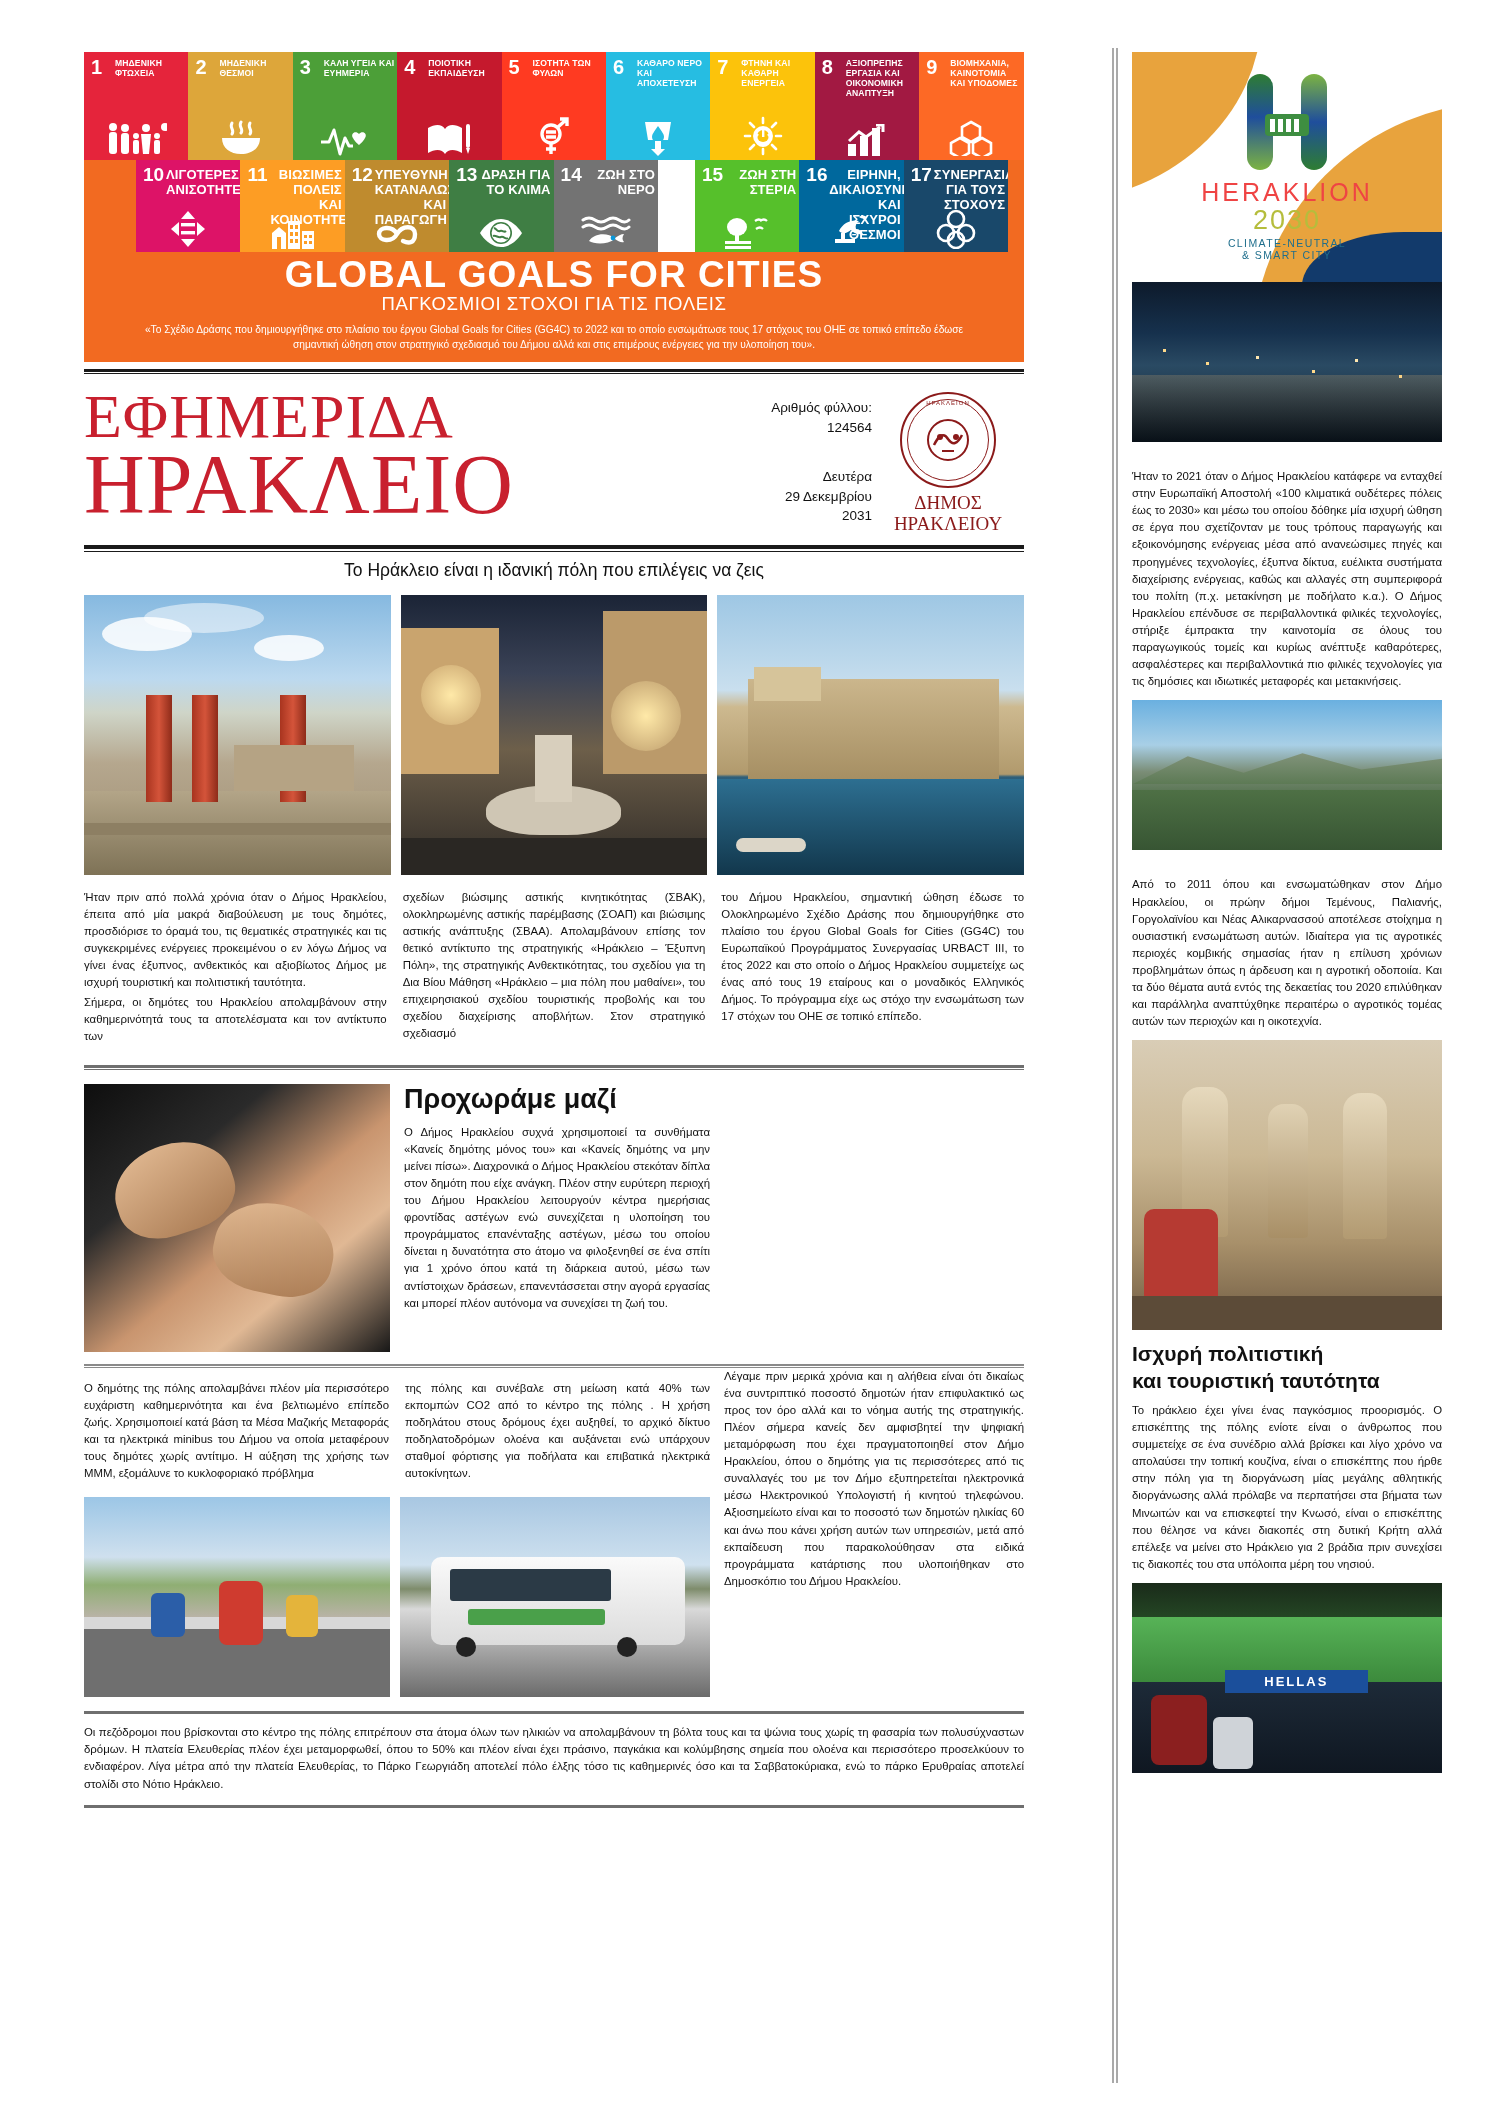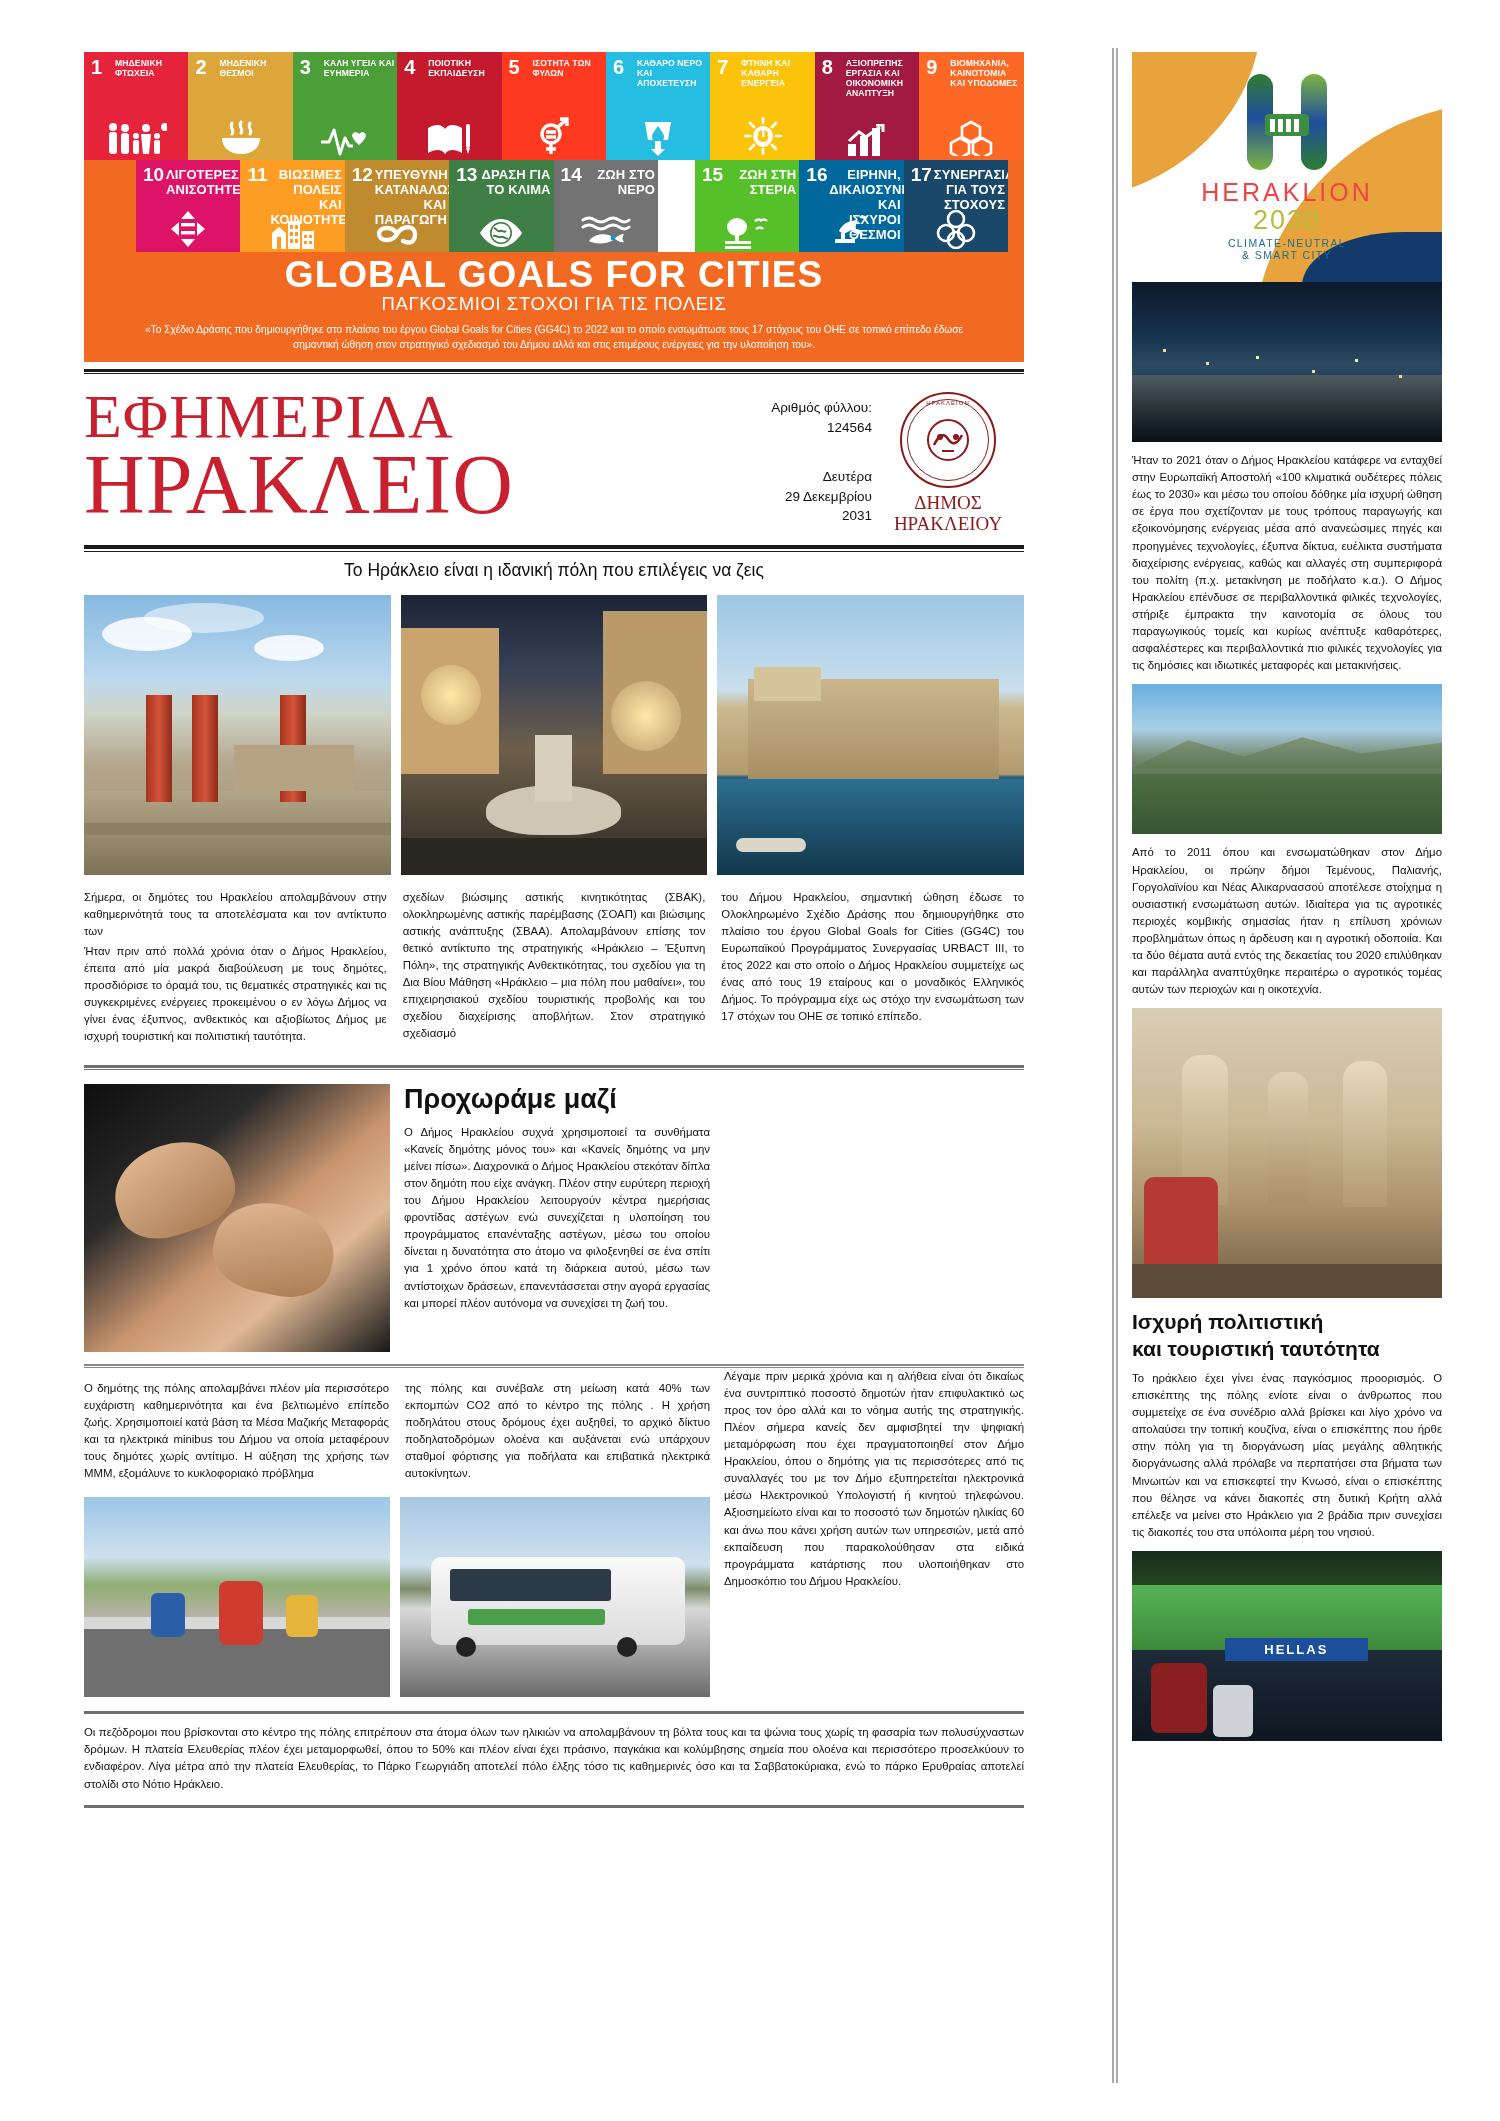--- a/index.html
+++ b/index.html
@@ -181,21 +181,21 @@
   .logo-card .l-30 { color:#B5BD3C; font-size:27px; letter-spacing:2px; line-height:1; }
   .logo-card .l-cn { color:#1F6E8C; font-size:10.5px; letter-spacing:1.4px; margin-top:3px; text-align:center;}
 
   .r-photo { width:310px; overflow:hidden; position:relative; }
   .night { height:160px; background:linear-gradient(180deg,#0d1a2b 0%,#16314d 32%,#2a4a63 52%,#10202f 100%); }
   .night .lights { position:absolute; inset:0; }
   .mountains { height:150px; background:linear-gradient(180deg,#6ab0e0 0%,#a8cfe6 30%,#7a8d76 48%,#4b6b45 68%,#3f5a3a 100%); }
   .museum { height:290px; background:linear-gradient(180deg,#d9cdb6 0%,#cbb894 40%,#a8906a 70%,#6e5a42 100%); }
   .stadium { height:190px; background:linear-gradient(180deg,#1a2b1a 0%,#2d5f2d 35%,#3f8a3f 55%,#1a2430 100%); }
 
-  .r-text { font-size:11.4px; line-height:1.5; text-align:justify; margin-top:10px; color:#111; }
+  .r-text { font-size:11.4px; line-height:1.5; text-align:justify; margin-top:26px; color:#111; }
   .r-text p { margin:0 0 4px; }
   .r-title { font-size:21px; font-weight:bold; line-height:1.18; margin:12px 0 8px; color:#111; }
 </style>
 </head>
 <body>
 
 <div class="page">
 
   <div class="main">
 
@@ -535,22 +535,22 @@
       <div class="photo koules">
         <div class="fort"></div>
         <div style="position:absolute;left:12%;top:26%;width:22%;height:12%;background:#d6c49a;"></div>
         <div class="sea"></div>
         <div style="position:absolute;left:6%;bottom:8%;width:70px;height:14px;background:#dcd6c8;border-radius:8px;"></div>
       </div>
     </div>
 
     <div class="body3">
       <div class="col">
+        <p>Ήταν πριν από πολλά χρόνια όταν ο Δήμος Ηρακλείου, έπειτα από μία μακρά διαβούλευση με τους δημότες, προσδιόρισε το όραμά του, τις θεματικές στρατηγικές και τις συγκεκριμένες ενέργειες προκειμένου ο εν λόγω Δήμος να γίνει ένας έξυπνος, ανθεκτικός και αξιοβίωτος Δήμος με ισχυρή τουριστική και πολιτιστική ταυτότητα.</p>
         <p>Σήμερα, οι δημότες του Ηρακλείου απολαμβάνουν στην καθημερινότητά τους τα αποτελέσματα και τον αντίκτυπο των</p>
-        <p>Ήταν πριν από πολλά χρόνια όταν ο Δήμος Ηρακλείου, έπειτα από μία μακρά διαβούλευση με τους δημότες, προσδιόρισε το όραμά του, τις θεματικές στρατηγικές και τις συγκεκριμένες ενέργειες προκειμένου ο εν λόγω Δήμος να γίνει ένας έξυπνος, ανθεκτικός και αξιοβίωτος Δήμος με ισχυρή τουριστική και πολιτιστική ταυτότητα.</p>
       </div>
       <div class="col">
         <p>σχεδίων βιώσιμης αστικής κινητικότητας (ΣΒΑΚ), ολοκληρωμένης αστικής παρέμβασης (ΣΟΑΠ) και βιώσιμης αστικής ανάπτυξης (ΣΒΑΑ). Απολαμβάνουν επίσης τον θετικό αντίκτυπο της στρατηγικής «Ηράκλειο – Έξυπνη Πόλη», της στρατηγικής Ανθεκτικότητας, του σχεδίου για τη Δια Βίου Μάθηση «Ηράκλειο – μια πόλη που μαθαίνει», του επιχειρησιακού σχεδίου τουριστικής προβολής και του σχεδίου διαχείρισης αποβλήτων. Στον στρατηγικό σχεδιασμό</p>
       </div>
       <div class="col">
         <p>του Δήμου Ηρακλείου, σημαντική ώθηση έδωσε το Ολοκληρωμένο Σχέδιο Δράσης που δημιουργήθηκε στο πλαίσιο του έργου Global Goals for Cities (GG4C) του Ευρωπαϊκού Προγράμματος Συνεργασίας URBACT III, το έτος 2022 και στο οποίο ο Δήμος Ηρακλείου συμμετείχε ως ένας από τους 19 εταίρους και ο μοναδικός Ελληνικός Δήμος. Το πρόγραμμα είχε ως στόχο την ενσωμάτωση των 17 στόχων του ΟΗΕ σε τοπικό επίπεδο.</p>
       </div>
     </div>
 
     <div class="sep-dbl"></div>

